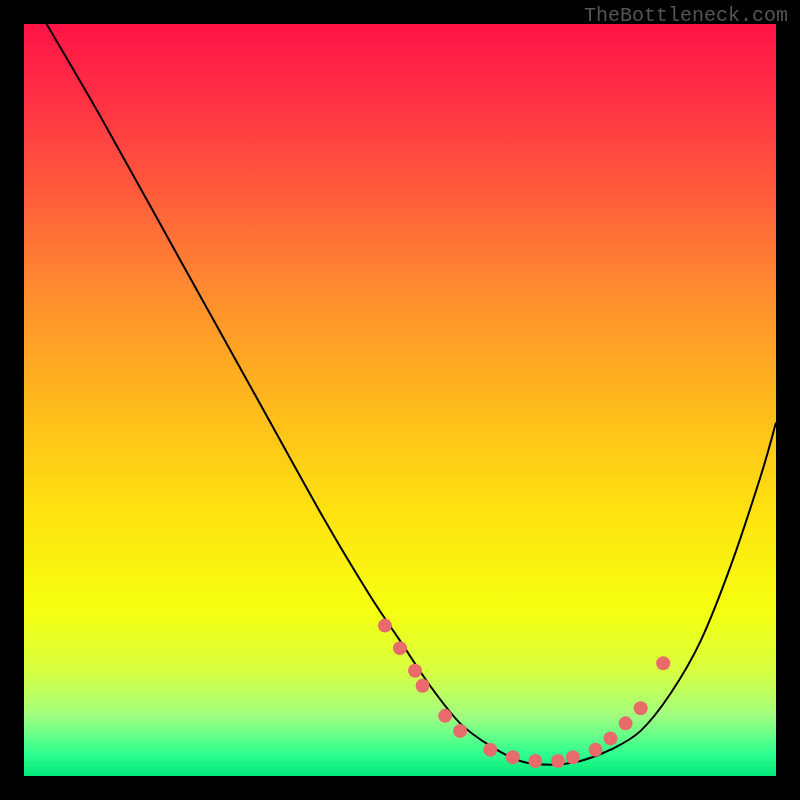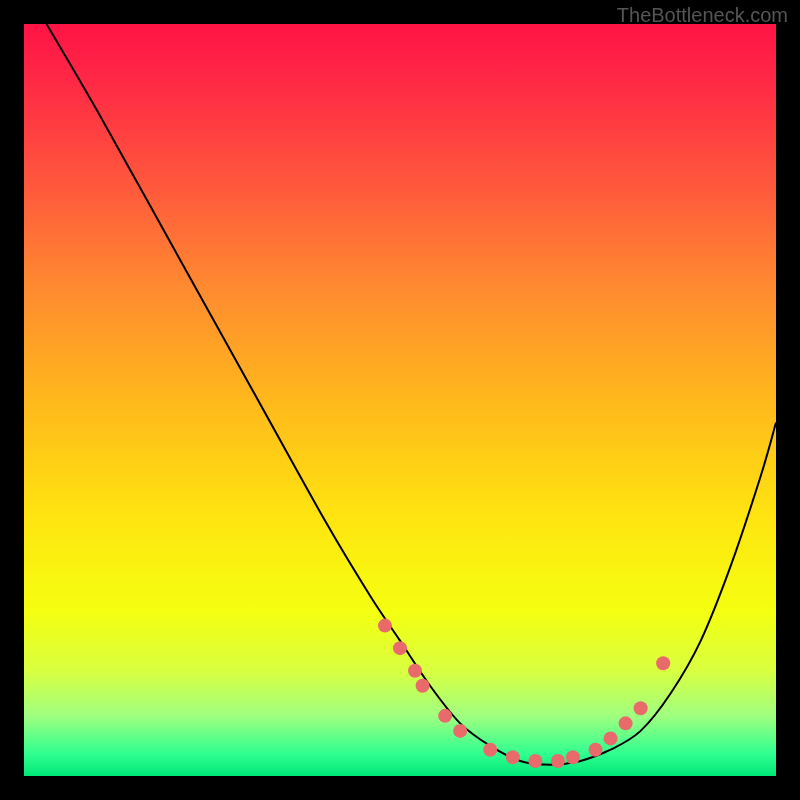--- a/index.html
+++ b/index.html
@@ -11,20 +11,21 @@
     font-family: Arial, sans-serif;
   }
   .watermark {
     position: absolute;
     top: 4px;
     right: 12px;
     color: #555;
     font-size: 20px;
     font-weight: 500;
     z-index: 10;
+    font-family: Liberation Mono, monospace;
   }
   .plot-area {
     position: absolute;
     left: 24px;
     top: 24px;
     width: 752px;
     height: 752px;
     overflow: hidden;
   }
   .gradient-bg {

